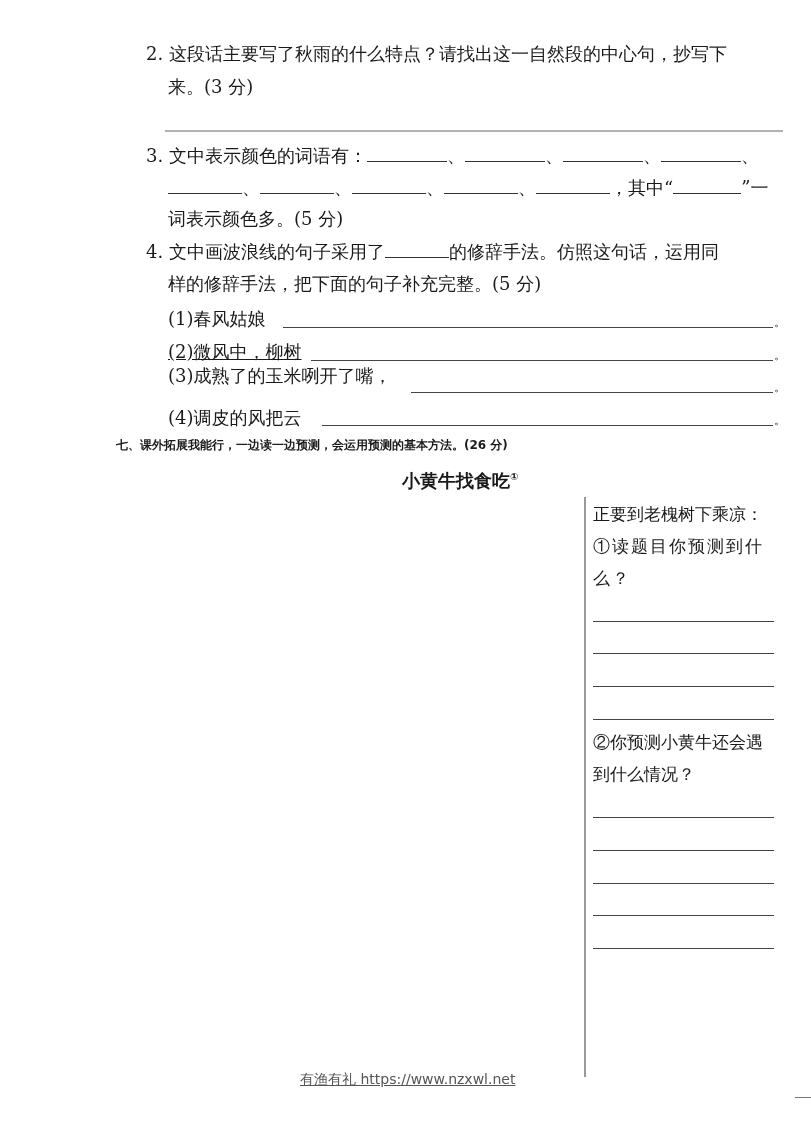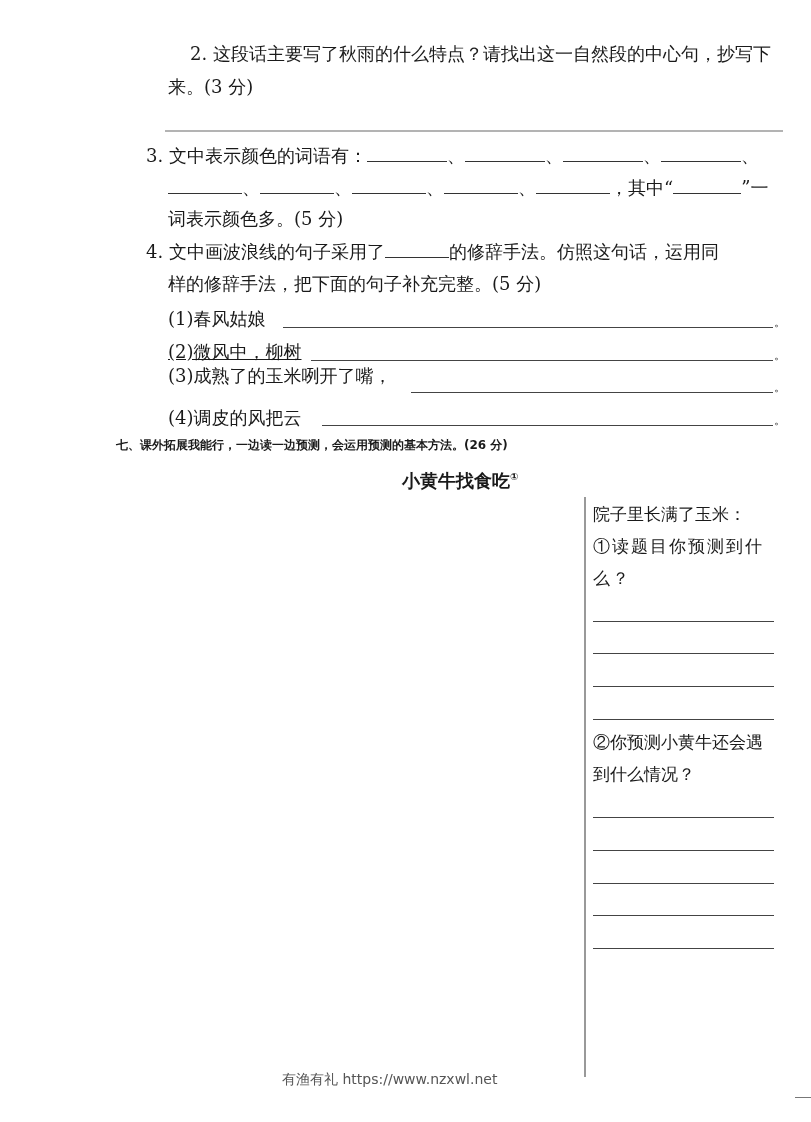--- a/index.html
+++ b/index.html
@@ -17,21 +17,21 @@
     .story { font-family: "DejaVu Serif", "Liberation Serif", serif; font-size: 17px; line-height: 32.5px; letter-spacing: 1.9px; }
     .story p { margin: 0; }
     .side { font-size: 17px; line-height: 32px; }
     .vline { position: absolute; width: 0; border-left: 2px solid #999; }
     sup { font-size: 10px; }
     .footer { font-family: "DejaVu Sans", "Liberation Sans", sans-serif; font-size: 14px; color: #555; }
   </style>
 </head>
 <body>
 
-<div class="abs q" style="left:146px; top:38px;margin-left:44px;">2. 这段话主要写了秋雨的什么特点？请找出这一自然段的中心句，抄写下</div>
+<div class="abs q" style="left:146px; top:38px;">2. 这段话主要写了秋雨的什么特点？请找出这一自然段的中心句，抄写下</div>
 <div class="abs q" style="left:168px; top:71px;">来。(3 分)</div>
 <div class="hr" style="left:165px; top:130px; width:618px;"></div>
 
 <div class="abs q" style="left:146px; top:140px;">
   <span>3. 文中表示颜色的词语有：</span><span class="blank" style="width:80px"></span><span>、</span><span class="blank" style="width:80px"></span><span>、</span><span class="blank" style="width:80px"></span><span>、</span><span class="blank" style="width:80px"></span><span>、</span>
 </div>
 <div class="abs q" style="left:168px; top:172px;">
   <span class="blank" style="width:74px"></span><span>、</span><span class="blank" style="width:74px"></span><span>、</span><span class="blank" style="width:74px"></span><span>、</span><span class="blank" style="width:74px"></span><span>、</span><span class="blank" style="width:74px"></span><span>，其中“</span><span class="blank" style="width:68px"></span><span>”一</span>
 </div>
 <div class="abs q" style="left:168px; top:203px;">词表示颜色多。(5 分)</div>
@@ -60,28 +60,28 @@
 <div class="abs section" style="left:116px; top:437px;">七、课外拓展我能行，一边读一边预测，会运用预测的基本方法。(26 分)</div>
 <div class="abs title" style="left:402px; top:469px;">
   <span>小黄牛找食吃</span><sup>①</sup>
 </div>
 
 <div class="abs story" style="left:158px; top:496px; width:422px;">
 </div>
 
 <div class="vline" style="left:584px; top:497px; height:580px;"></div>
 
-<div class="abs side" style="left:593px; top:498px; width:185px;">院子里长满了玉米：</div>
+<div class="abs side" style="left:593px; top:498px; width:185px;">正要到老槐树下乘凉：</div>
 <div class="abs side" style="left:593px; top:530px; width:185px; letter-spacing:2px;">①读题目你预测到什么？</div>
 <div class="line" style="left:593px; top:621px; width:181px;"></div>
 <div class="line" style="left:593px; top:653px; width:181px;"></div>
 <div class="line" style="left:593px; top:686px; width:181px;"></div>
 <div class="line" style="left:593px; top:719px; width:181px;"></div>
 
 <div class="abs side" style="left:593px; top:726px; width:185px;">②你预测小黄牛还会遇到什么情况？</div>
 <div class="line" style="left:593px; top:817px; width:181px;"></div>
 <div class="line" style="left:593px; top:850px; width:181px;"></div>
 <div class="line" style="left:593px; top:883px; width:181px;"></div>
 <div class="line" style="left:593px; top:915px; width:181px;"></div>
 <div class="line" style="left:593px; top:948px; width:181px;"></div>
 
-<div class="abs footer" style="left:282px; top:1071px;">有渔有礼 https://www.nzxwl.net</div>
+<div class="abs footer" style="left:300px; top:1071px;text-decoration:underline;">有渔有礼 https://www.nzxwl.net</div>
 <div class="line" style="left:795px; top:1097px; width:16px; border-top-color:#777;"></div>
 
 </body></html>

